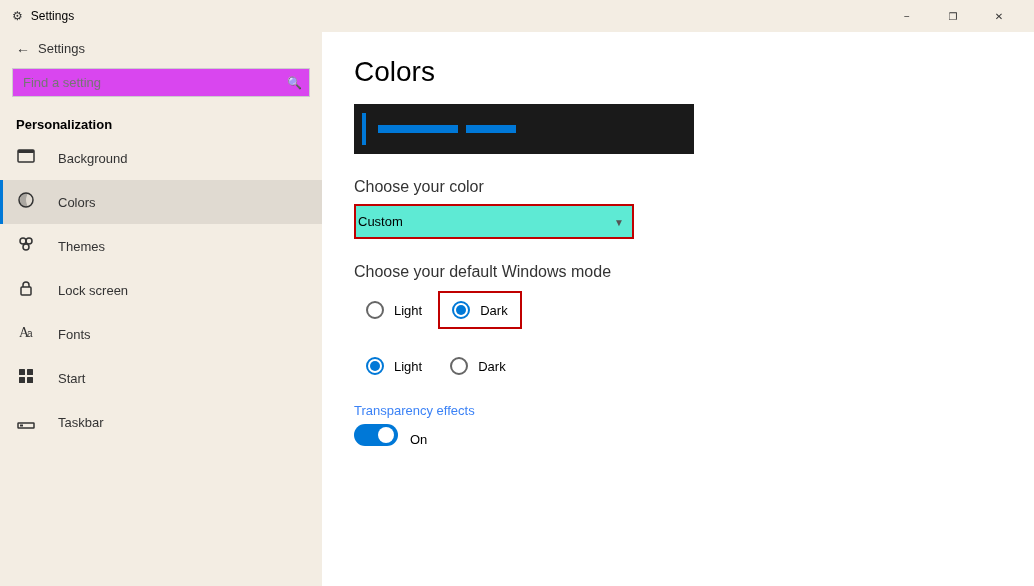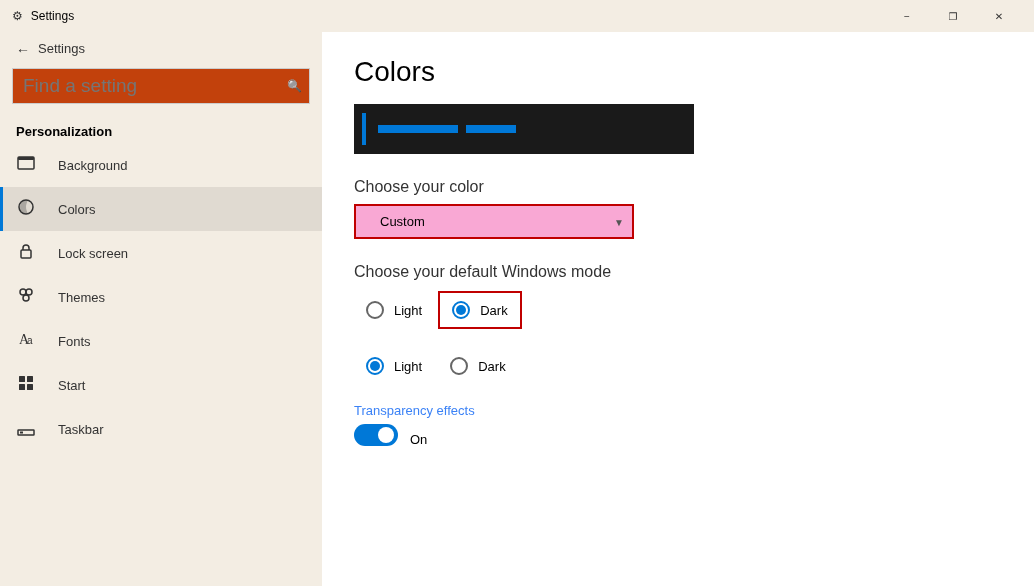--- a/index.html
+++ b/index.html
@@ -84,22 +84,22 @@
     }
 
     .sidebar-search {
       margin: 4px 12px 12px;
       position: relative;
     }
     .sidebar-search input {
       width: 100%;
       padding: 6px 32px 6px 10px;
       border: 1px solid #ccc;
-      background: #c2410c;
-      font-size: 19px;
+      background: #d946ef;
+      font-size: 13px;
       outline: none;
     }
     .sidebar-search .search-icon {
       position: absolute;
       right: 8px;
       top: 50%;
       transform: translateY(-50%);
       font-size: 12px;
       color: #555;
     }
@@ -197,25 +197,25 @@
     }
 
     
     .dropdown-wrapper {
       position: relative;
       width: 280px;
       margin-bottom: 24px;
     }
     .dropdown-select {
       width: 100%;
-      padding: 8px 32px 8px 24px;
+      padding: 8px 32px 8px 2px;
       border: 2px solid #c00000;
       font-size: 13px;
       appearance: none;
-      background: #f9a8d4;
+      background: #5eead4;
       cursor: pointer;
       outline: none;
       color: #000;
     }
     .dropdown-arrow {
       position: absolute;
       right: 10px;
       top: 50%;
       transform: translateY(-50%);
       font-size: 10px;
@@ -358,36 +358,36 @@
             <circle cx="10" cy="10" r="7" stroke="#333" stroke-width="1.5" fill="none"></circle>
             <path d="M10 3 C7 3 4 6 4 10 C4 14 7 17 10 17 C13 17 10 14 10 10 C10 6 13 3 10 3Z" fill="#333" opacity="0.3"></path>
           </svg>
       </span>
       <span>Colors</span>
     </div>
 
     <div class="sidebar-item">
       <span class="item-icon">
         <svg width="20" height="20" viewBox="0 0 20 20">
-            <rect x="5" y="9" width="10" height="8" rx="1" stroke="#333" stroke-width="1.5" fill="none"></rect>
-            <path d="M7 9V7a3 3 0 016 0v2" stroke="#333" stroke-width="1.5" fill="none"></path>
-          </svg>
-      </span>
-      <span>Lock screen</span>
-    </div>
-
-    <div class="sidebar-item">
-      <span class="item-icon">
-        <svg width="20" height="20" viewBox="0 0 20 20">
             <circle cx="7" cy="7" r="3" stroke="#333" stroke-width="1.5" fill="none"></circle>
             <circle cx="13" cy="7" r="3" stroke="#333" stroke-width="1.5" fill="none"></circle>
             <circle cx="10" cy="13" r="3" stroke="#333" stroke-width="1.5" fill="none"></circle>
           </svg>
       </span>
       <span>Themes</span>
+    </div>
+
+    <div class="sidebar-item">
+      <span class="item-icon">
+        <svg width="20" height="20" viewBox="0 0 20 20">
+            <rect x="5" y="9" width="10" height="8" rx="1" stroke="#333" stroke-width="1.5" fill="none"></rect>
+            <path d="M7 9V7a3 3 0 016 0v2" stroke="#333" stroke-width="1.5" fill="none"></path>
+          </svg>
+      </span>
+      <span>Lock screen</span>
     </div>
 
     <div class="sidebar-item">
       <span class="item-icon">
         <svg width="20" height="20" viewBox="0 0 20 20">
             <text x="3" y="15" font-size="14" font-family="serif" fill="#333">A</text>
             <text x="11" y="15" font-size="10" font-family="sans-serif" fill="#333">a</text>
           </svg>
       </span>
       <span>Fonts</span>

